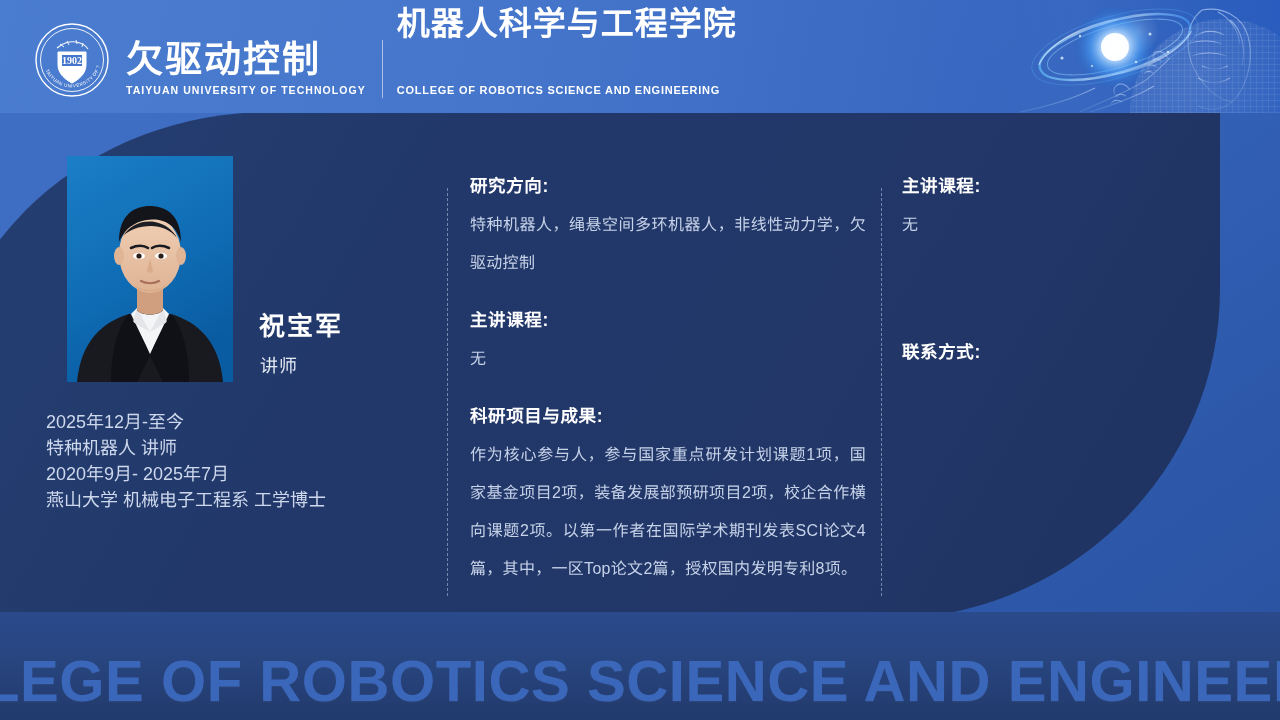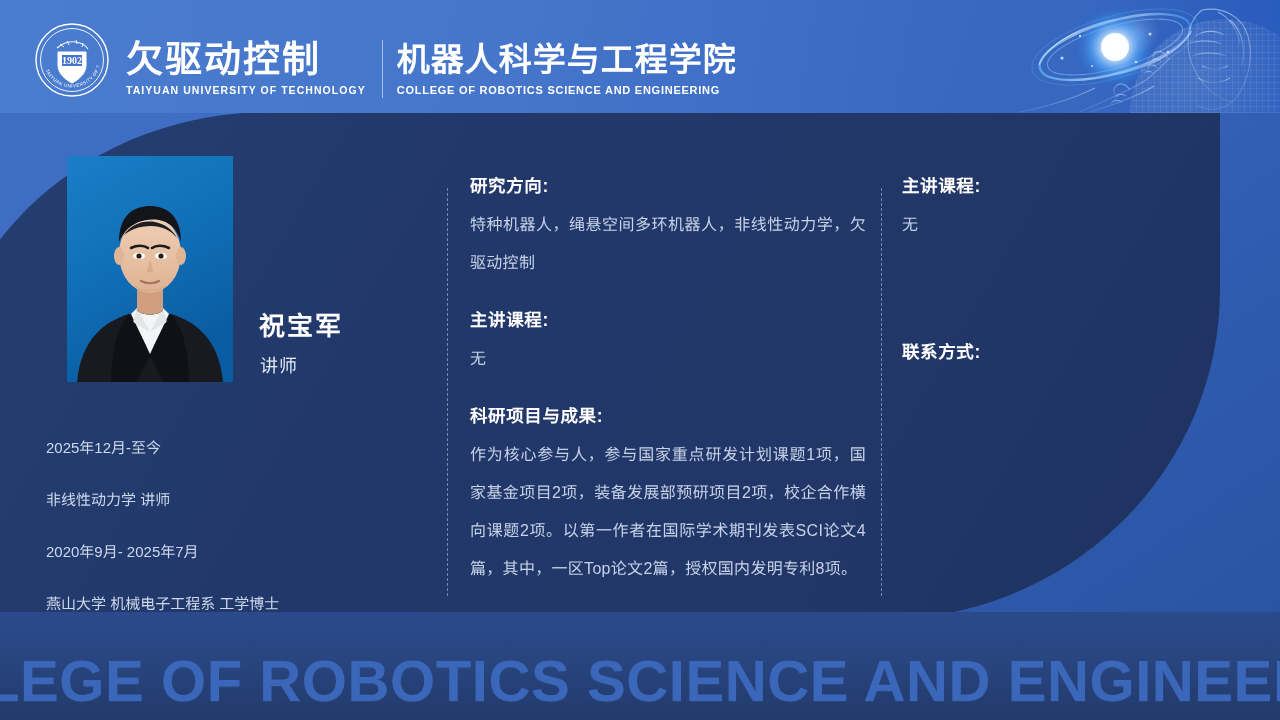--- a/index.html
+++ b/index.html
@@ -96,20 +96,21 @@
     width: 1px;
     height: 58px;
     background: rgba(255,255,255,0.55);
     margin: 0 14px 0 16px;
   }
   .college {
     display: flex;
     flex-direction: column;
     justify-content: center;
     padding-bottom: 2px;
+    gap: 36px;
   }
   .college-cn {
     font-size: 33px;
     font-weight: 700;
     color: #ffffff;
     letter-spacing: 1px;
     line-height: 1.05;
   }
   .college-en {
     font-size: 11px;
@@ -162,25 +163,24 @@
     letter-spacing: 1px;
     white-space: nowrap;
   }
 
   .bio {
     position: absolute;
     left: 46px; top: 409px;
     width: 400px;
   }
   .bio-line {
-    font-size: 15px;
+    font-size: 18px;
     color: #cdd8ec;
     line-height: 26px;
     white-space: nowrap;
-    margin-top: 26px;
   }
 
   
   .col-mid {
     position: absolute;
     left: 470px; top: 174px;
     width: 396px;
   }
   .col-right {
     position: absolute;
@@ -411,21 +411,21 @@
 
         <path d="M68 130 C74 136 92 136 98 130" stroke="#d2a384" stroke-width="1.2" fill="none" opacity="0.6"></path>
       </svg>
     </div>
 
     <div class="person-name">祝宝军</div>
     <div class="person-title">讲师</div>
 
     <div class="bio">
       <div class="bio-line">2025年12月-至今</div>
-      <div class="bio-line">非线性动力学  讲师</div>
+      <div class="bio-line">特种机器人  讲师</div>
       <div class="bio-line">2020年9月- 2025年7月</div>
       <div class="bio-line">燕山大学  机械电子工程系  工学博士</div>
     </div>
 
     <div class="vdash one"></div>
     <div class="vdash two"></div>
 
     <div class="col-mid">
       <div class="block">
         <div class="field-label">研究方向:</div>

